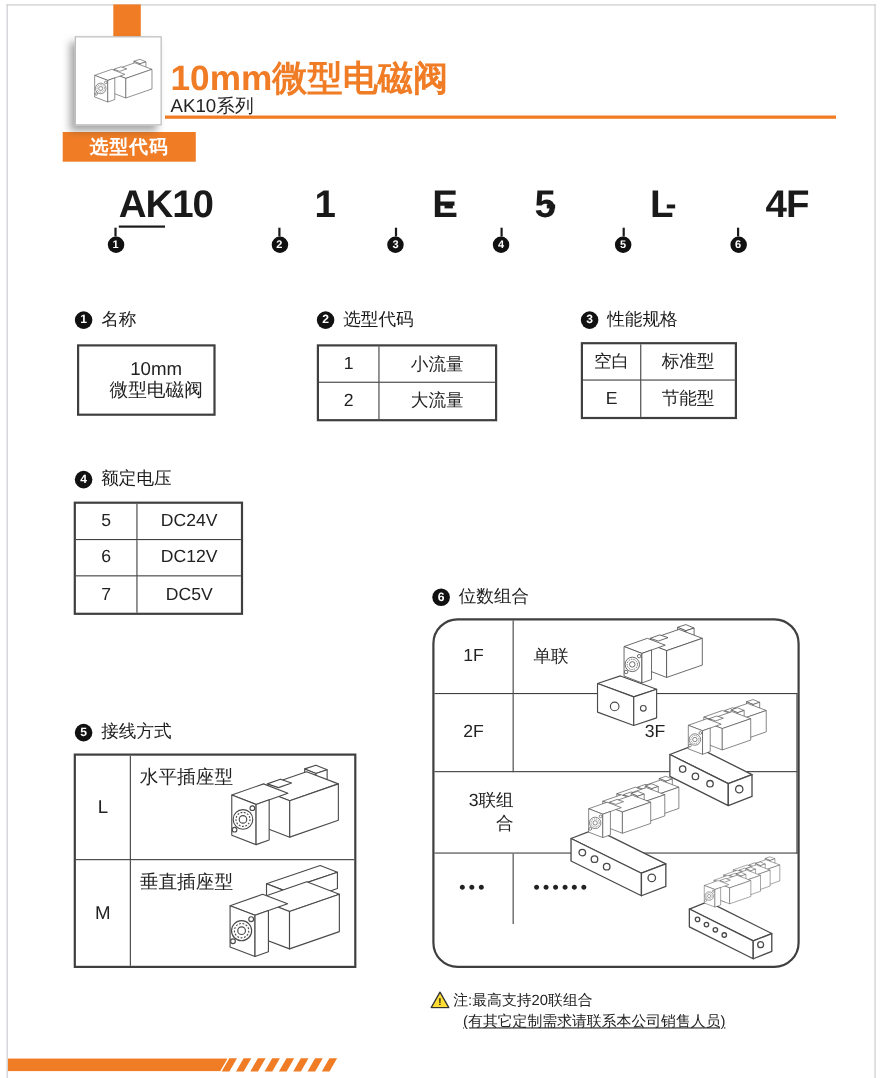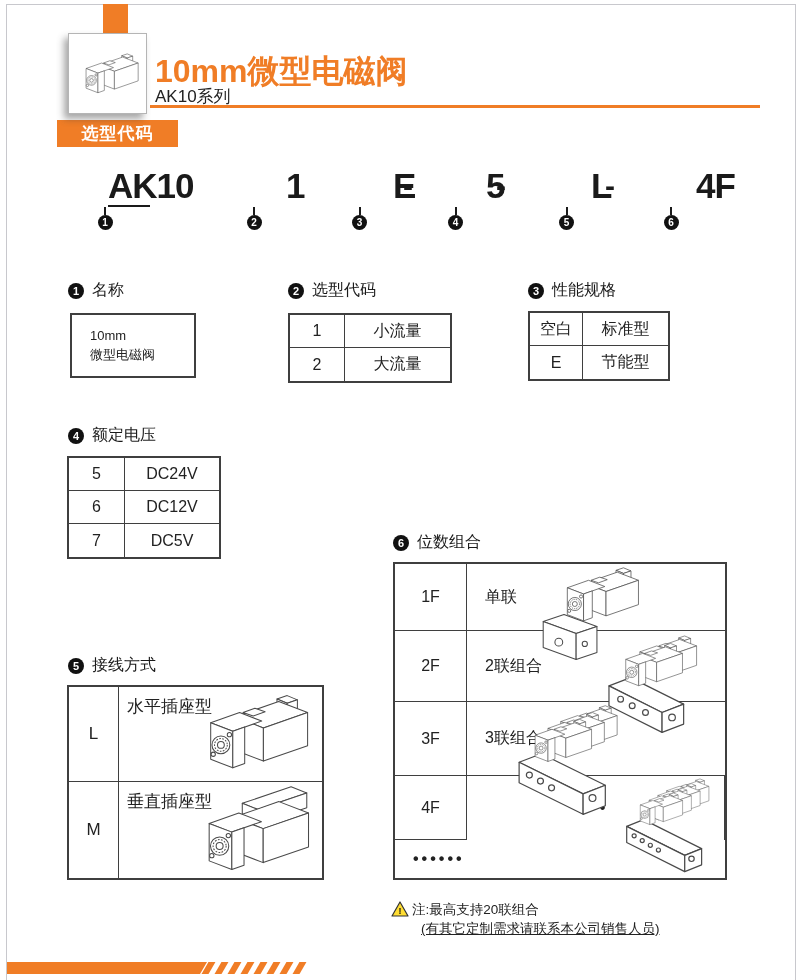--- a/index.html
+++ b/index.html
@@ -25,21 +25,21 @@
   .nc{width:15px;height:15px;border-radius:50%;background:#111;color:#fff;font-size:10px;font-weight:bold;
     line-height:15px;text-align:center;margin:0 auto;}
 
   
   .sec-head{position:absolute;display:flex;align-items:center;gap:8px;}
   .sec-head .nc{width:16px;height:16px;line-height:16px;font-size:11px;margin:0;}
   .sec-title{font-size:16px;font-weight:normal;color:#1a1a1a;}
 
   
   .name-box{position:absolute;left:70px;top:313px;width:126px;height:65px;border:2px solid #3f3f3f;
-    padding:11px 0 0 18px;box-sizing:border-box;font-size:13px;line-height:19px;}
+    padding:11px 0 0 18px;box-sizing:border-box;font-size:17px;line-height:19px;text-align:center;}
   .sel-table{position:absolute;border:2px solid #3f3f3f;display:grid;background:#fff;}
   .sel-table .cell{border-right:1px solid #3f3f3f;border-bottom:1px solid #3f3f3f;
     display:flex;align-items:center;justify-content:center;font-size:16px;box-sizing:border-box;}
   .sel-table .cell.last-col{border-right:none;}
   .sel-table .cell.last-row{border-bottom:none;}
   .sel-table .cell.left{justify-content:flex-start;align-items:flex-start;padding:8px 0 0 8px;}
   .sel-table .cell.left-mid{justify-content:flex-start;padding-left:18px;text-align:right;}
   .dots{font-weight:bold;letter-spacing:3px;font-size:13px;}
 
   .art{position:absolute;z-index:5;}
@@ -211,25 +211,24 @@
       <use href="#gv"></use>
     </svg>
   <svg class="art" style="left:190px;top:784px;" width="122" height="91" viewBox="0 -10 140 104">
       <use href="#gvm"></use>
     </svg>
 
   <div class="sec-head" style="left:393px;top:532px;">
     <span class="nc">6</span>
     <span class="sec-title">位数组合</span>
   </div>
-  <div class="sel-table" style="left:393px;top:562px;grid-template-columns:72px 258px;grid-template-rows:67px 71px:74px;grid-template-rows:67px 71px 74px 64px 38px;">
+  <div class="sel-table" style="left:393px;top:562px;grid-template-columns:72px 258px;grid-template-rows:67px 71px:74px;grid-template-rows:67px 71px 74px 64px 38px;border-radius:23px;">
     <div class="cell">1F</div>
     <div class="cell last-col left-mid">单联</div>
     <div class="cell">2F</div>
-    <div class="cell last-col left-mid">2联组合</div>
     <div class="cell">3F</div>
     <div class="cell last-col left-mid">3联组合</div>
     <div class="cell">4F</div>
     <div class="cell last-row dots">•••</div>
     <div class="cell last-col last-row left-mid dots">••••••</div>
   </div>
 
   <svg class="art" style="left:538px;top:561px;" width="104" height="100" viewBox="0 0 120 108">
     <use href="#gv" transform="translate(18,2) scale(0.72)"></use>
     <use href="#gbase1" transform="translate(2,10)"></use>

